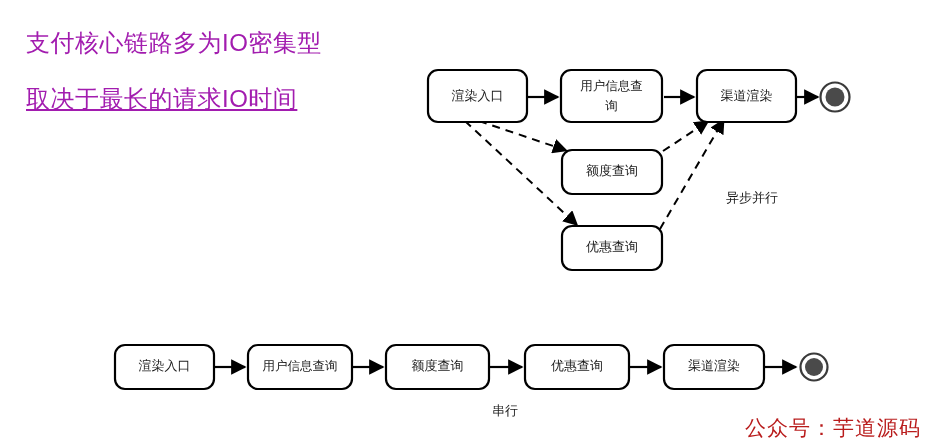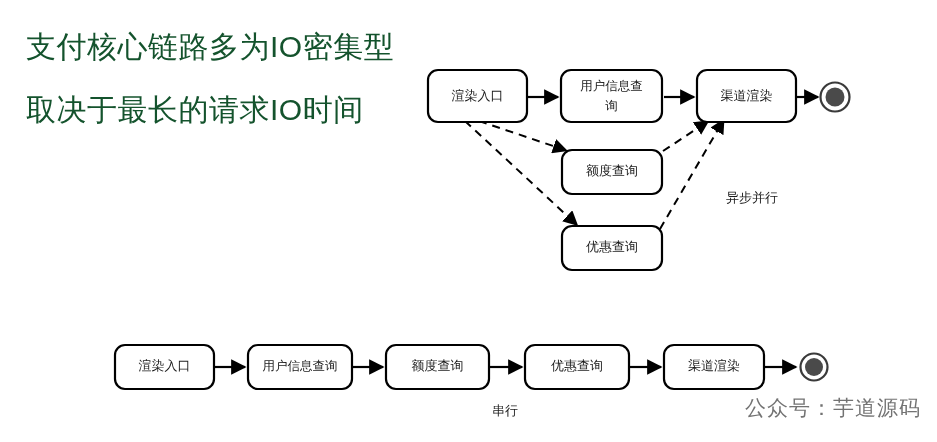--- a/index.html
+++ b/index.html
@@ -20,29 +20,29 @@
     width: 937px;
     height: 442px;
   }
   .bullets {
     position: absolute;
     left: 26px;
     top: 30px;
     width: 420px;
   }
   .bullet-line {
-    color: #14532d;
-    font-size: 30px;
+    color: #a21caf;
+    font-size: 24px;
     line-height: 1.1;
     letter-spacing: 0.5px;
     margin-bottom: 30px;
     white-space: nowrap;
     font-family: "Liberation Sans", "DejaVu Sans", sans-serif;
   }
-  .bullet-line:last-child { margin-bottom: 8px; }
+  .bullet-line:last-child { margin-bottom: 8px; text-decoration: underline; }
 
   svg.diagram {
     position: absolute;
     left: 0;
     top: 0;
     width: 937px;
     height: 442px;
     overflow: visible;
   }
   .node-rect {
@@ -81,22 +81,22 @@
   }
   .annot {
     font-family: "Liberation Sans", "DejaVu Sans", sans-serif;
     font-size: 13px;
     fill: #1a1a1a;
     text-anchor: middle;
   }
   .watermark {
     position: absolute;
     right: 16px;
-    bottom: 20px;
-    color: #737373;
+    bottom: 0;
+    color: #b91c1c;
     font-size: 21px;
     font-family: "Liberation Serif", "DejaVu Serif", serif;
     letter-spacing: 1px;
     white-space: nowrap;
   }
 </style>
 </head>
 <body>
 
 <div id="stage">

